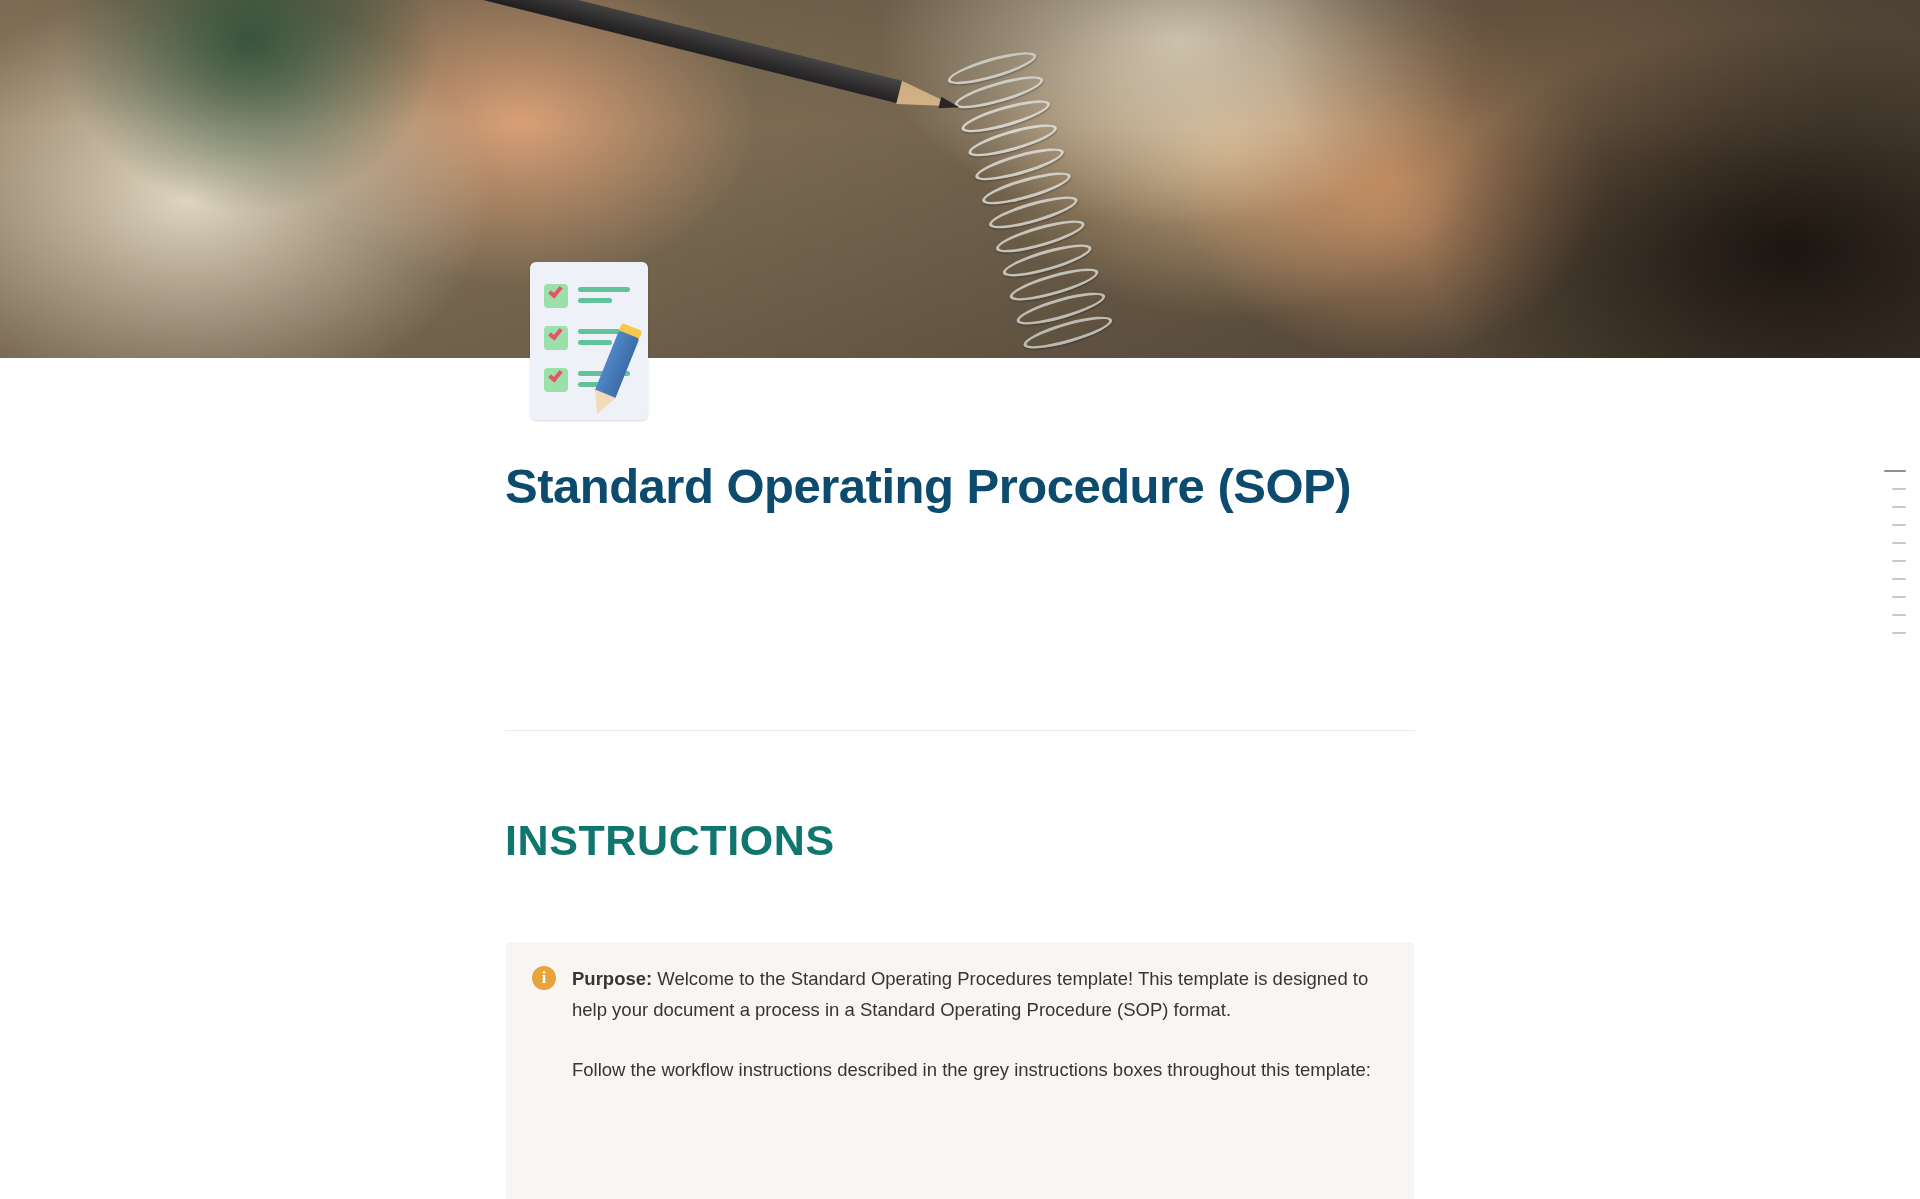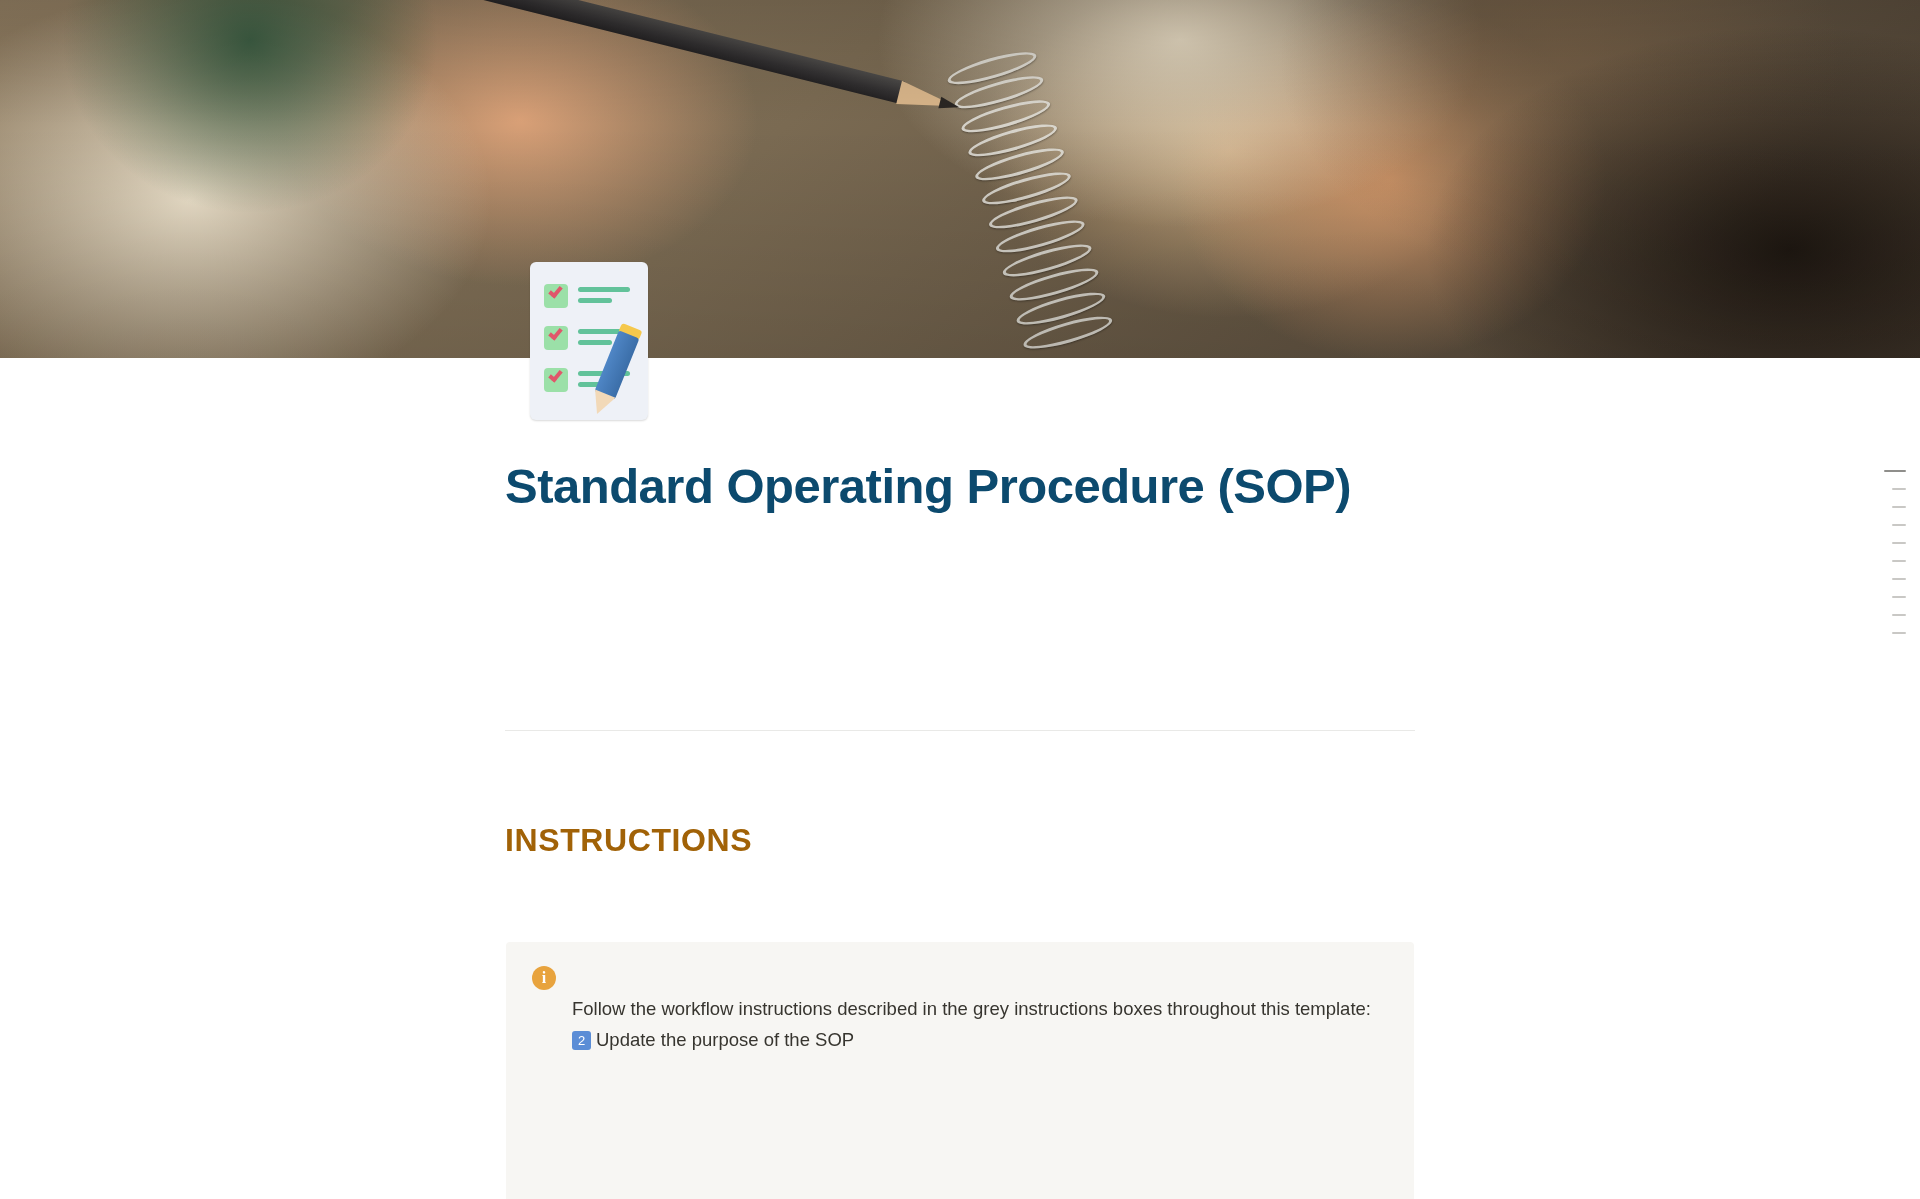--- a/index.html
+++ b/index.html
@@ -185,25 +185,25 @@
     left: 505px;
     width: 910px;
     height: 1px;
     background: #e9e9e7;
   }
 
   .section-heading {
     position: absolute;
     top: 820px;
     left: 505px;
-    font-size: 32px;
+    font-size: 43px;
     line-height: 40px;
     font-weight: bold;
     letter-spacing: 0.6px;
-    color: #a16207;
+    color: #0f766e;
   }
 
   
   .callout {
     position: absolute;
     top: 942px;
     left: 506px;
     width: 908px;
     min-height: 260px;
     background: #f7f6f3;
@@ -325,25 +325,26 @@
 
   <div class="title">Standard Operating Procedure (SOP)</div>
 
   <div class="divider"></div>
 
   <div class="section-heading">INSTRUCTIONS</div>
 
   <div class="callout">
     <div class="callout-icon">i</div>
     <div class="callout-body">
+      <p>
+        <b>Purpose:</b>
+        <span>Welcome to the Standard Operating Procedures template! This template is designed to help your document a process in a Standard Operating Procedure (SOP) format.</span>
+      </p>
       <div class="gap"></div>
       <p>Follow the workflow instructions described in the grey instructions boxes throughout this template:</p>
-      <p>
-        <span class="numbox">2</span><span>Update the purpose of the SOP</span>
-      </p>
     </div>
   </div>
 
   <div class="outline-rail">
     <div class="bar active" style="width:22px;"></div>
     <div class="bar" style="width:14px;"></div>
     <div class="bar" style="width:14px;"></div>
     <div class="bar" style="width:14px;"></div>
     <div class="bar" style="width:14px;"></div>
     <div class="bar" style="width:14px;"></div>

